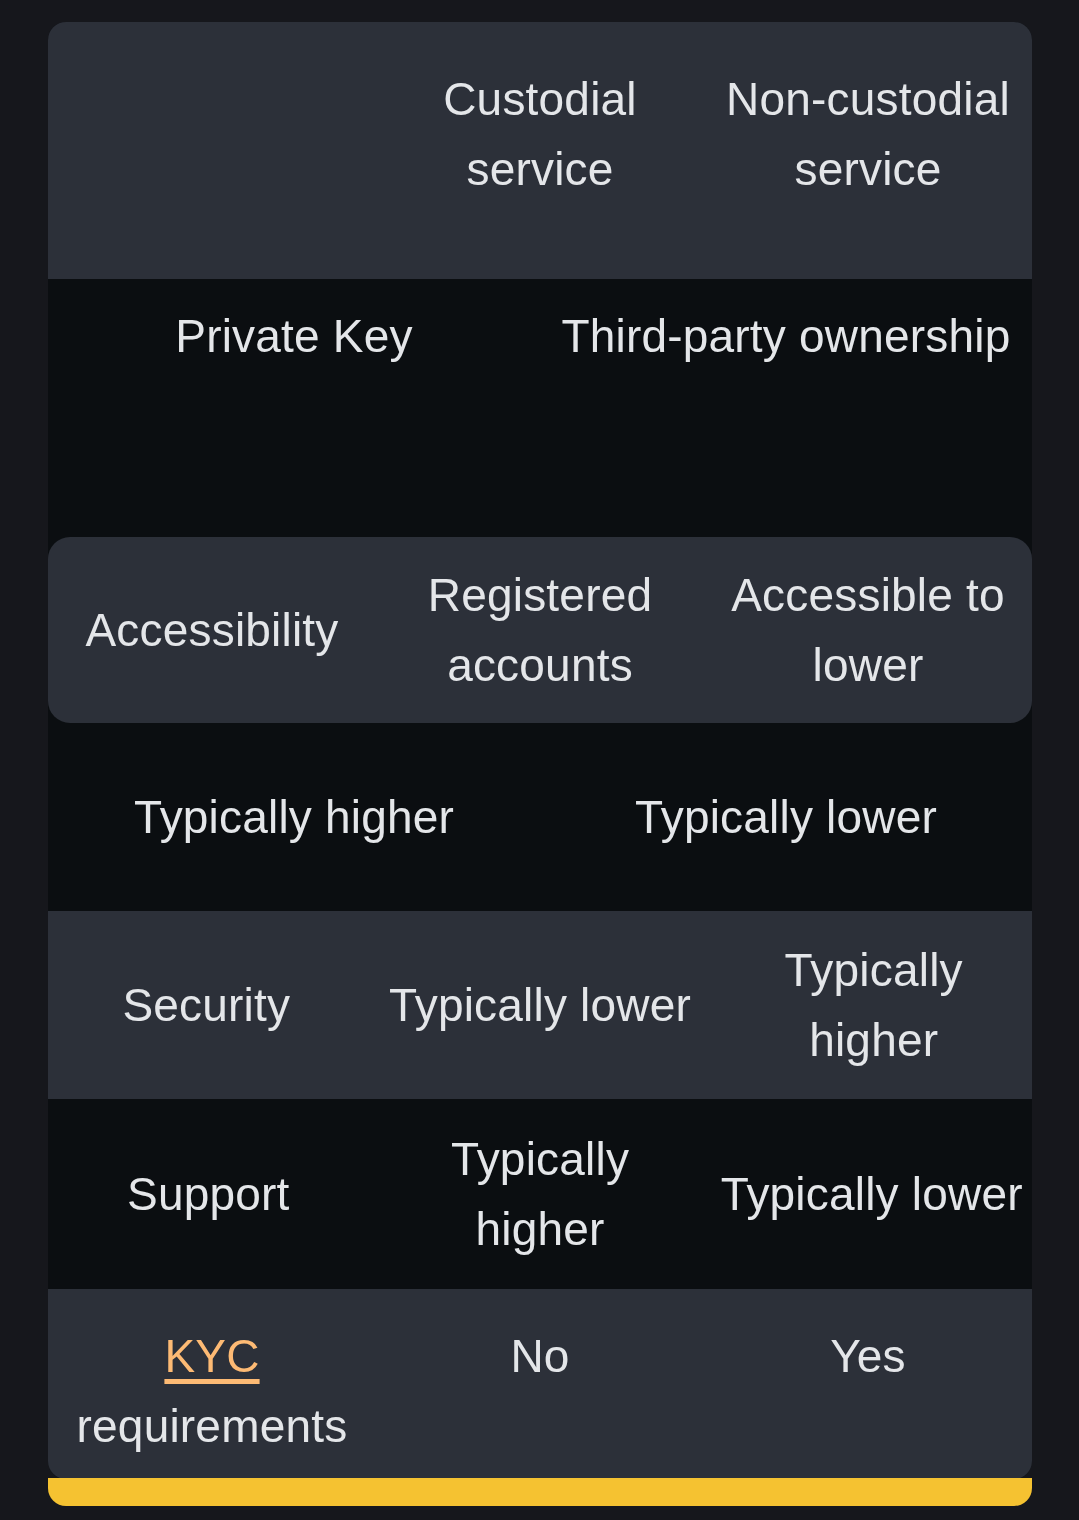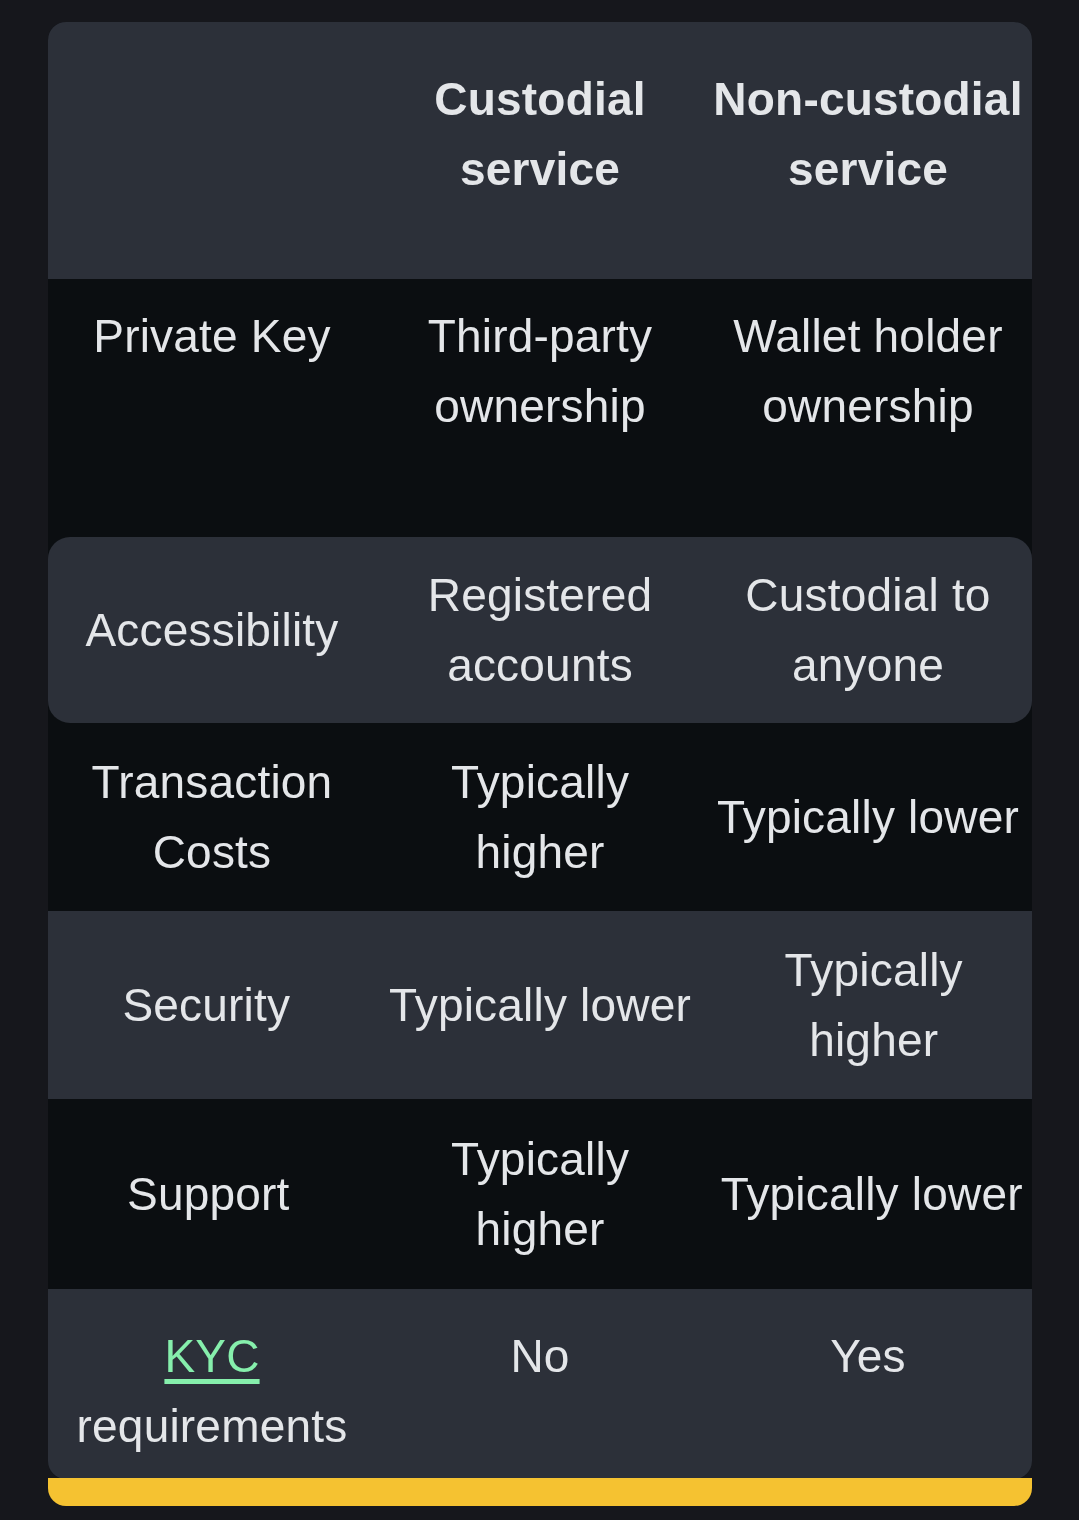--- a/index.html
+++ b/index.html
@@ -57,21 +57,20 @@
     align-items: center;
     justify-content: center;
   }
 
   
   .row-header {
     height: 257px;
     align-items: center;
     padding-top: 42px;
     box-sizing: border-box;
-    font-weight: bold;
   }
   .row-header .t-cell {
     align-items: flex-start;
     height: 215px;
   }
   .row-header .t-cell .celltext {
     display: block;
     width: 100%;
   }
 
@@ -90,21 +89,21 @@
   .row-r6 .t-cell { height: 190px; align-items: flex-start; padding-top: 32px; }
 
   .row-r1 .t-cell { align-items: flex-start; padding-top: 22px; }
 
   .celltext {
     display: block;
     width: 100%;
   }
 
   .kyc-link {
-    color: #86efac;
+    color: #fdba74;
     text-decoration: underline;
     text-decoration-thickness: 5px;
     text-underline-offset: 7px;
     cursor: pointer;
   }
 
   .yellow-bar {
     position: absolute;
     left: 48px;
     top: 1478px;
@@ -134,42 +133,36 @@
       </div>
     </div>
 
     <div class="t-row shade-black row-r1">
       <div class="t-cell">
         <span class="celltext">Private Key</span>
       </div>
       <div class="t-cell">
         <span class="celltext">Third-party ownership</span>
       </div>
-      <div class="t-cell">
-        <span class="celltext">Wallet holder ownership</span>
-      </div>
     </div>
 
     <div class="t-row shade-dark row-r2">
       <div class="t-cell">
         <span class="celltext">Accessibility</span>
       </div>
       <div class="t-cell">
         <span class="celltext">Registered accounts</span>
       </div>
       <div class="t-cell">
-        <span class="celltext">Custodial to anyone</span>
+        <span class="celltext">Accessible to lower</span>
       </div>
     </div>
 
     <div class="t-row shade-black row-r3">
       <div class="t-cell">
-        <span class="celltext">Transaction Costs</span>
-      </div>
-      <div class="t-cell">
         <span class="celltext">Typically higher</span>
       </div>
       <div class="t-cell">
         <span class="celltext">Typically lower</span>
       </div>
     </div>
 
     <div class="t-row shade-dark row-r4">
       <div class="t-cell">
         <span class="celltext">Security</span>

